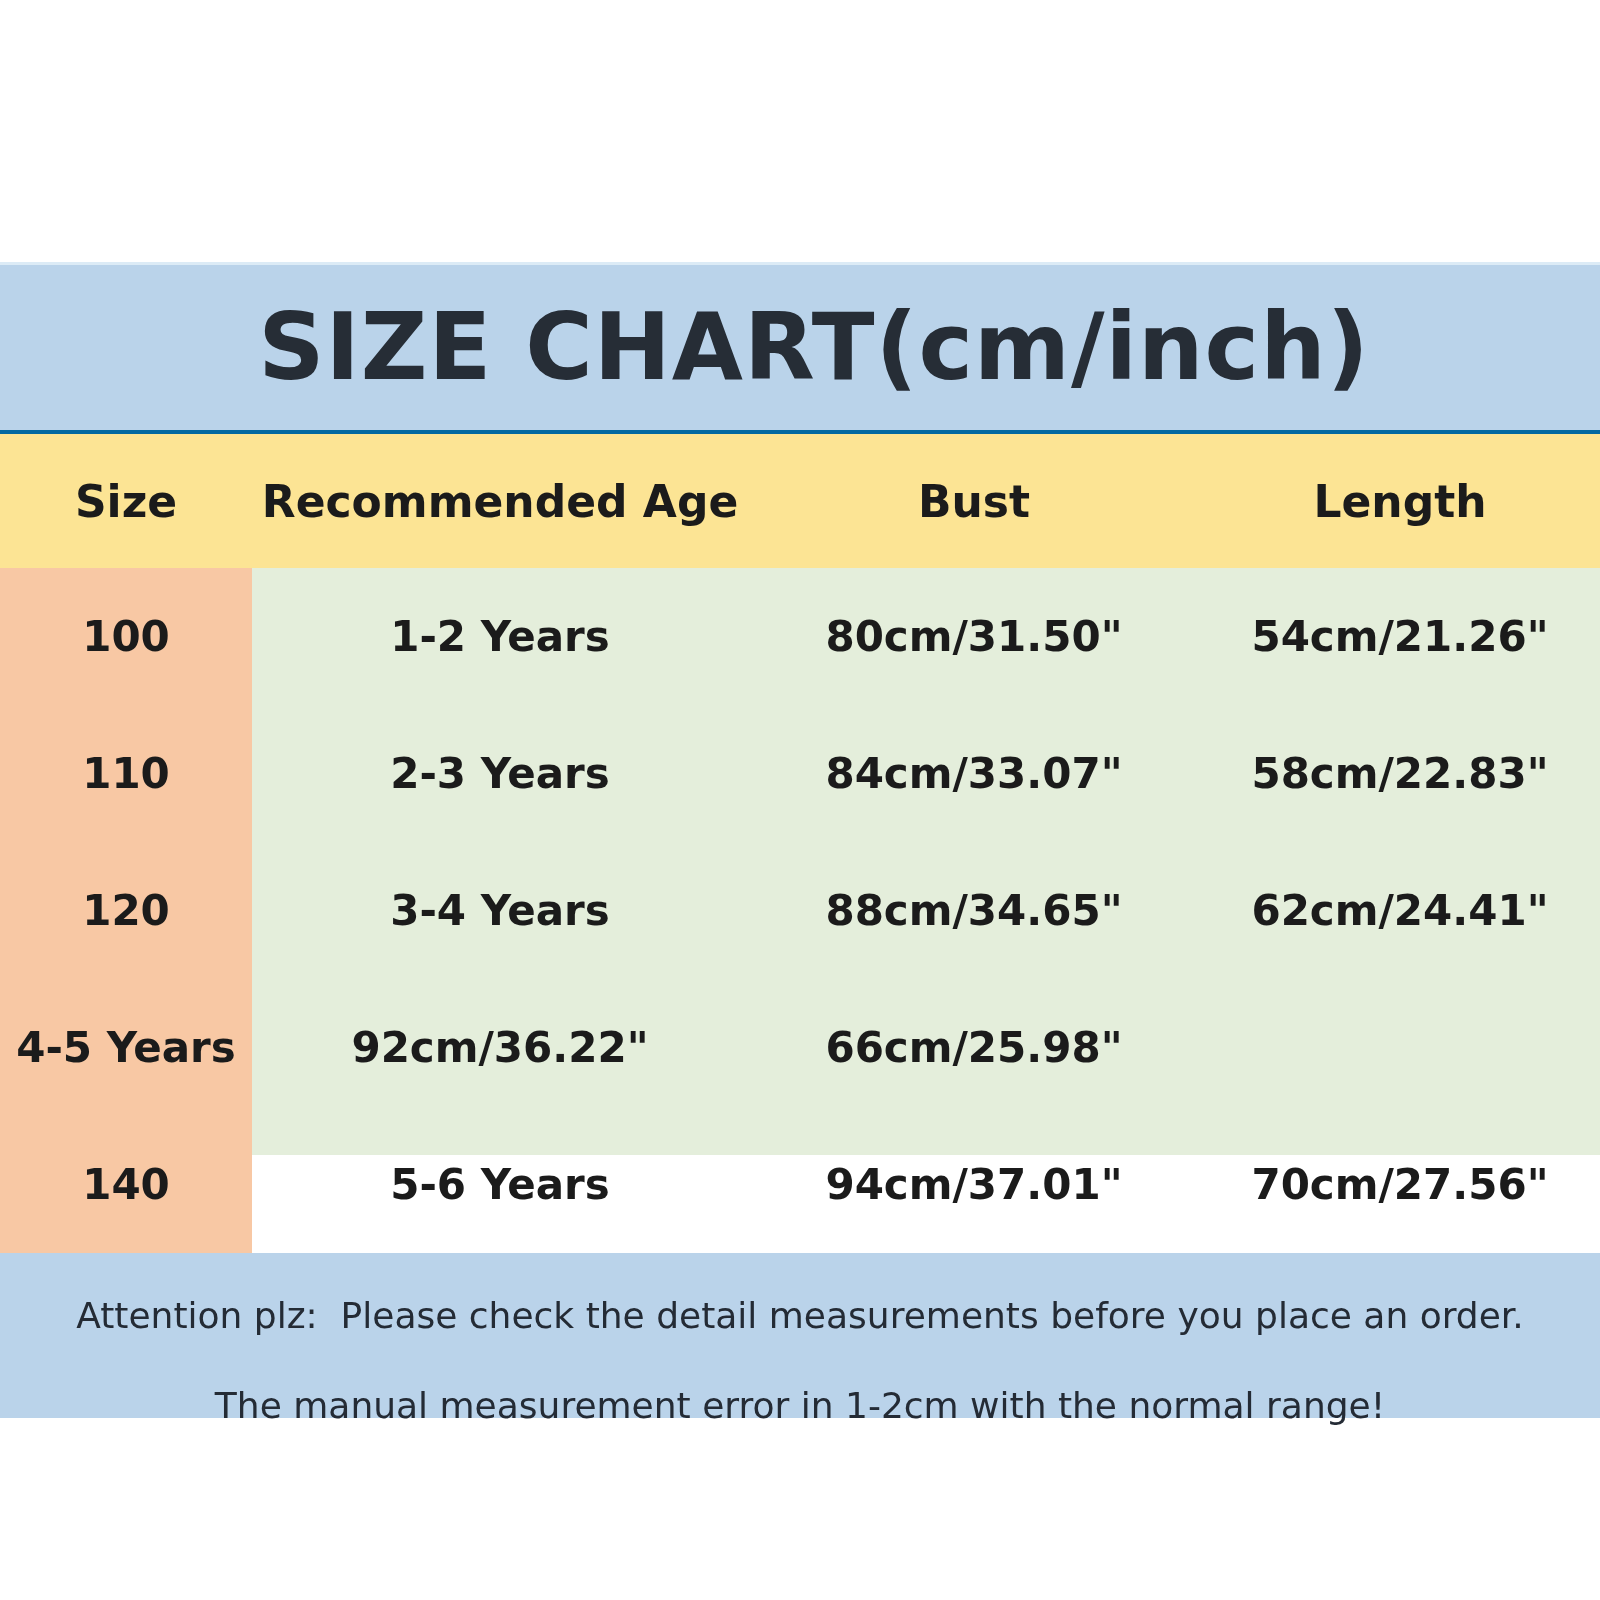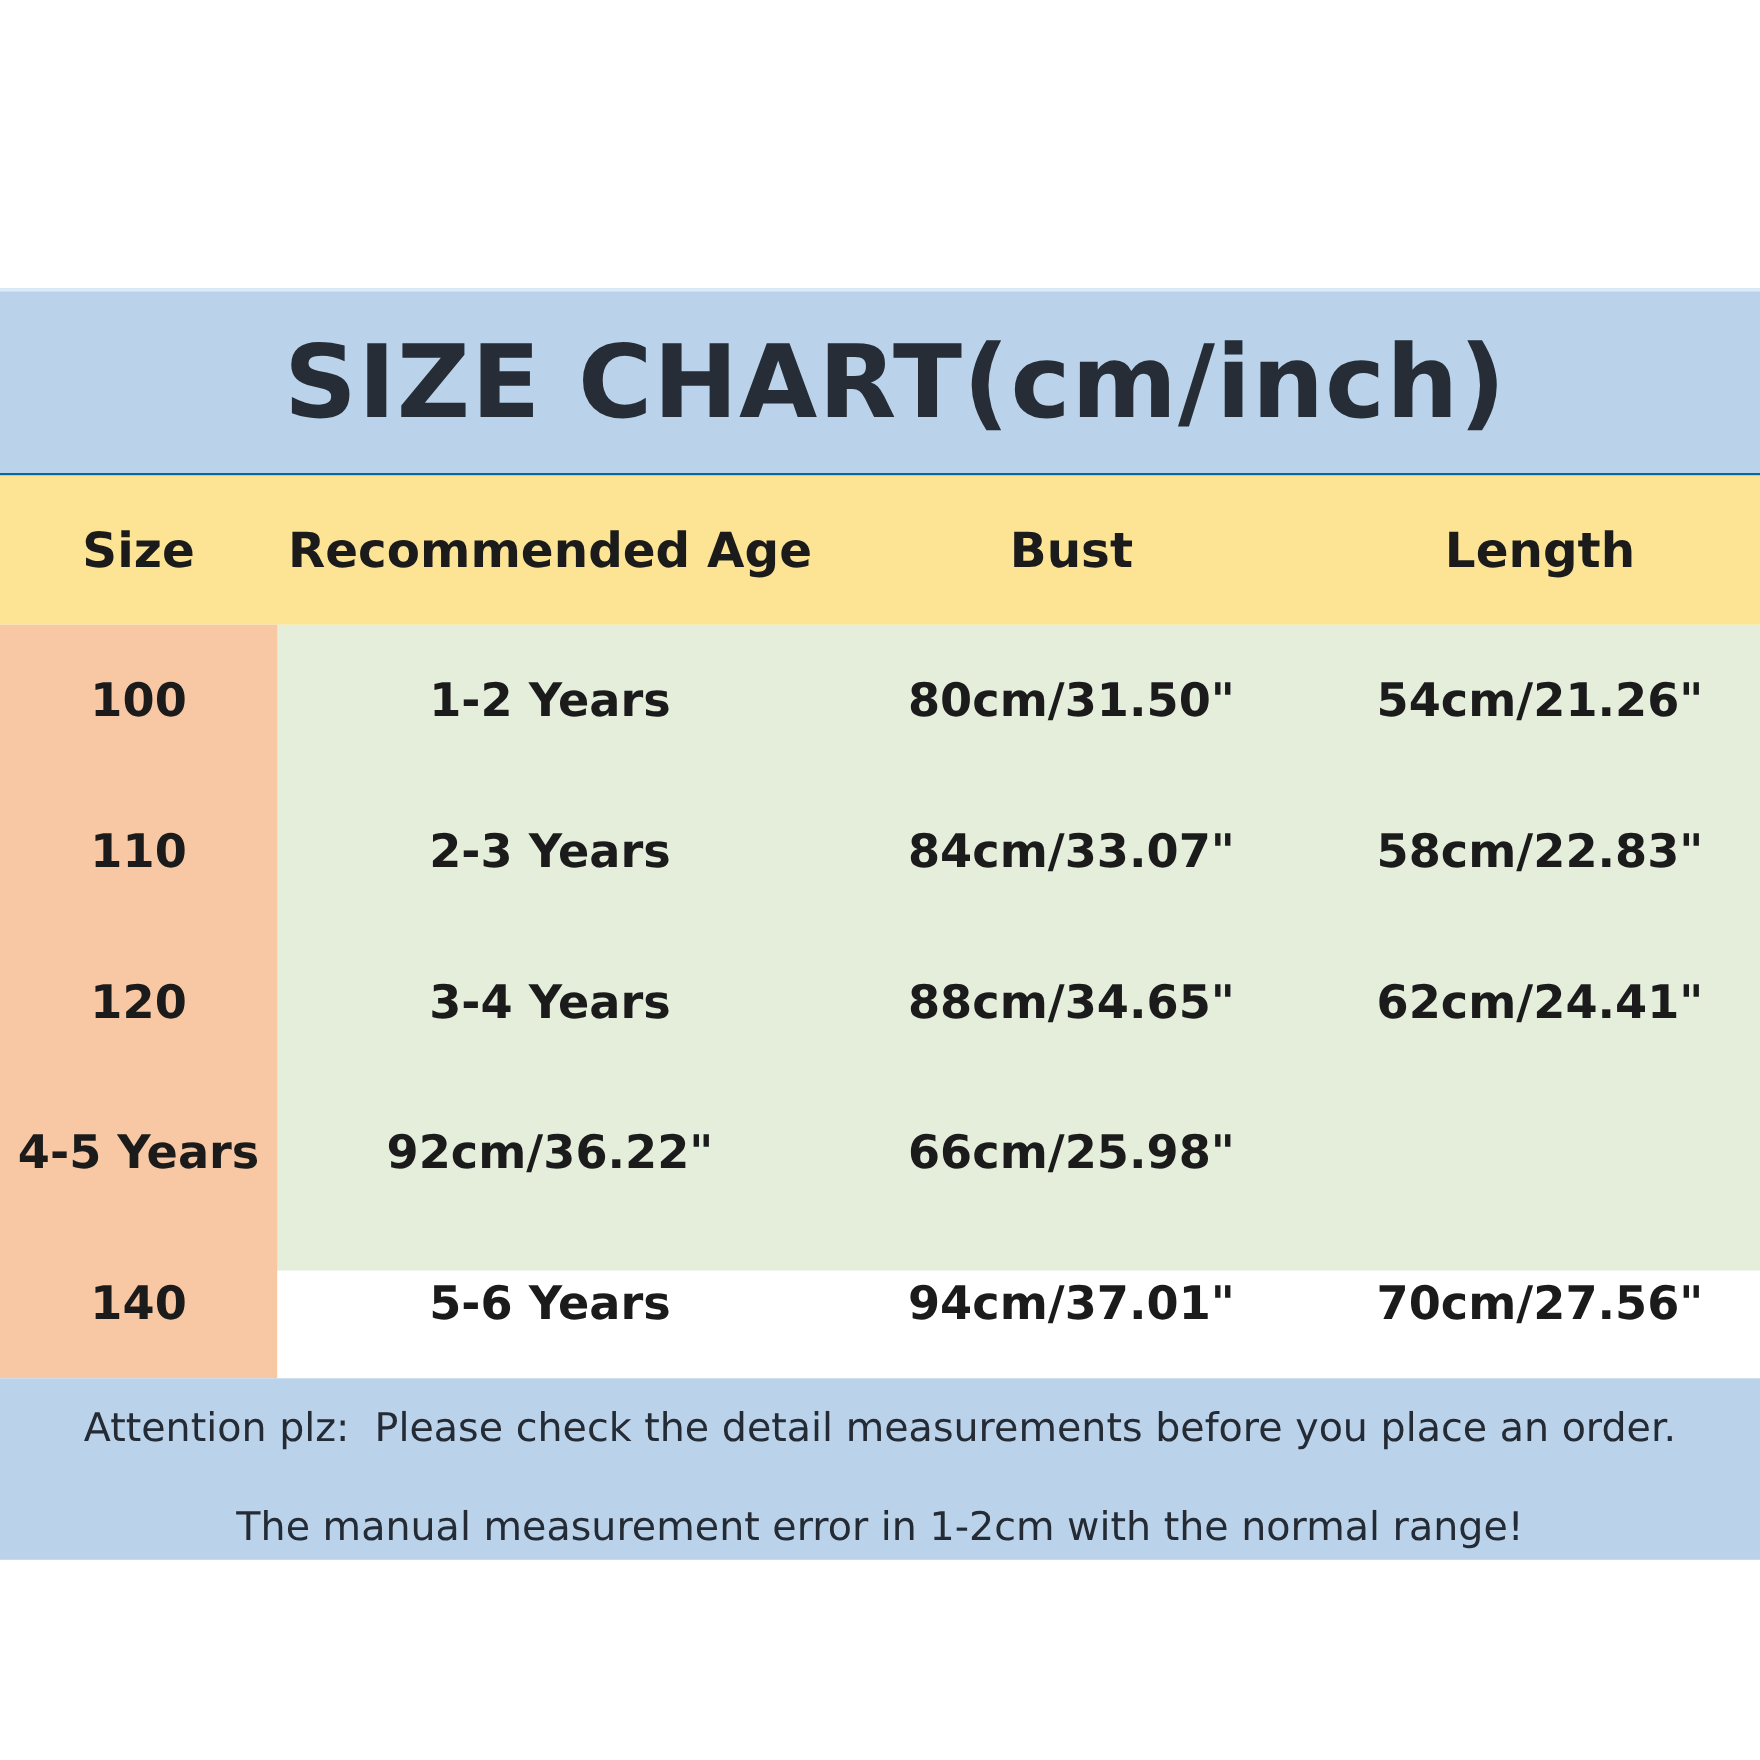--- a/index.html
+++ b/index.html
@@ -43,21 +43,21 @@
     font-weight: bold;
     color: #1b1b1b;
   }
 
   
   .header-row {
     position: absolute;
     left: 0; top: 430px;
     width: 1600px; height: 138px;
     background: #FCE494;
-    border-top: 2px solid #0369a1;
+    border-top: 4px solid #0369a1;
   }
   .header-row .cell { font-size: 44px; }
 
   
   .table-body {
     position: absolute;
     left: 0; top: 568px;
     width: 1600px; height: 587px;
     background: #E4EEDB;
   }
@@ -75,21 +75,21 @@
 
   
   .footer-band {
     position: absolute;
     left: 0; top: 1253px;
     width: 1600px; height: 165px;
     background: #BAD3EA;
     display: flex;
     flex-direction: column;
     align-items: center;
-    padding-top: 20px;
+    padding-top: 37px;
   }
   .footer-line {
     font-size: 36px;
     color: #242b35;
     line-height: 52px;
     white-space: pre;
     text-align: center;
   }
   .footer-line.second { margin-top: 38px; }
 </style>

